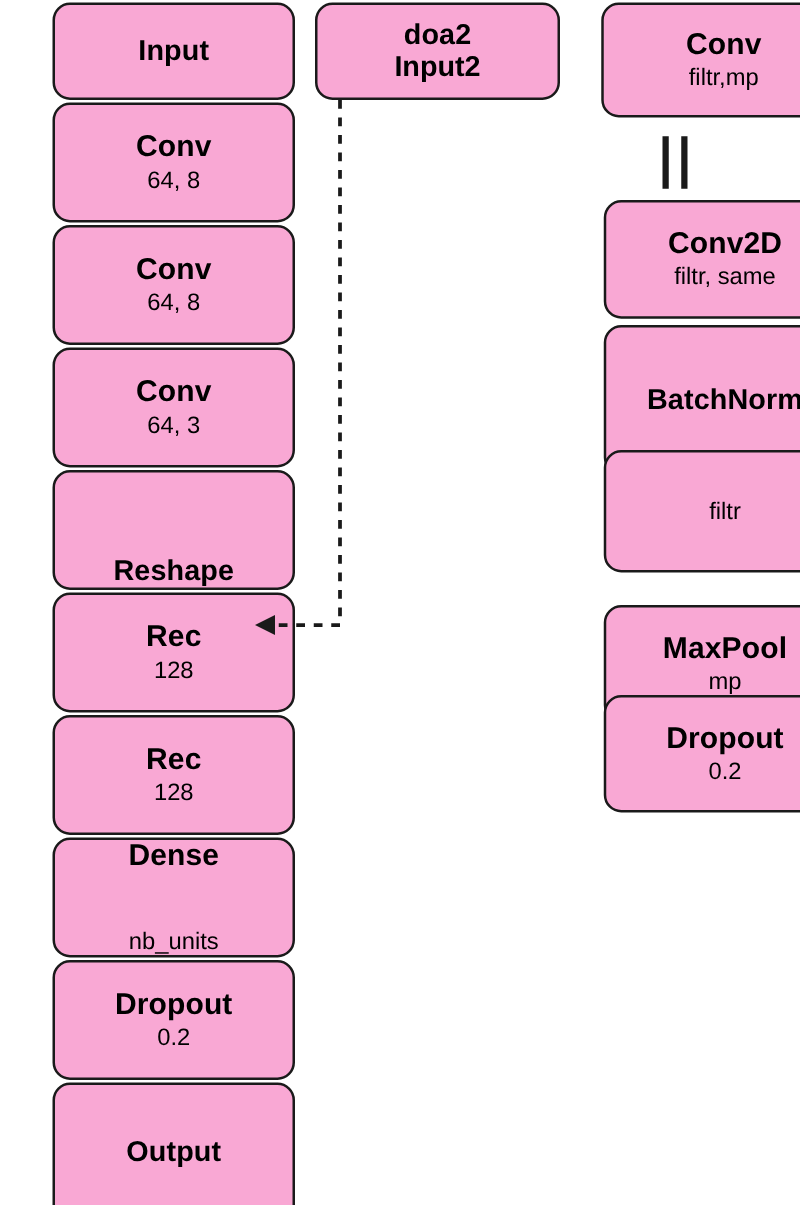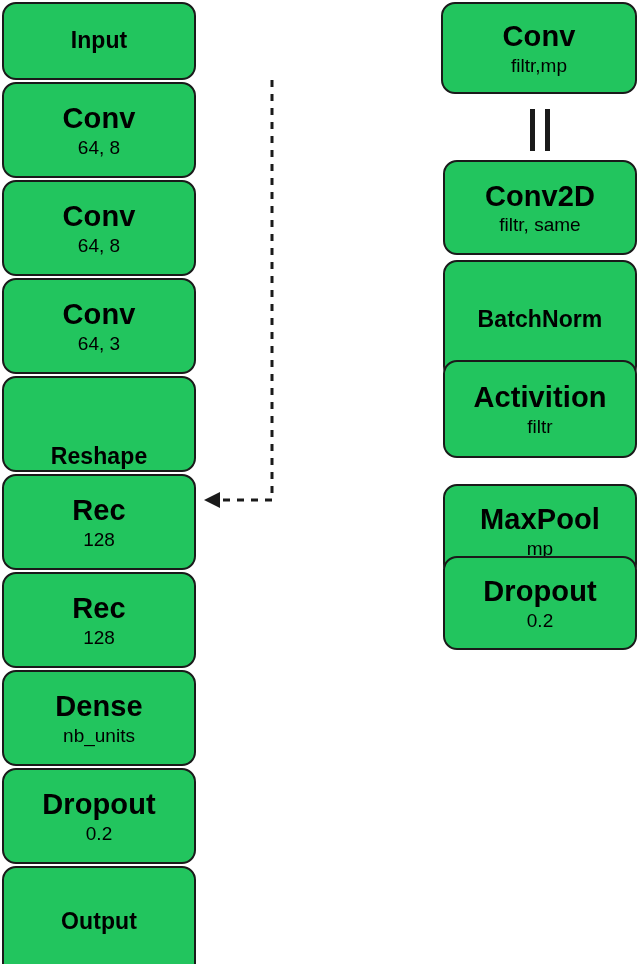--- a/index.html
+++ b/index.html
@@ -20,33 +20,34 @@
     position: absolute;
     left: 0; top: 0;
     width: 640px;
     height: 964px;
   }
 
   
   .node {
     position: absolute;
     box-sizing: border-box;
-    background: #22c55e;
+    background: #f9a8d4;
     border: 2px solid #1a1a1a;
     border-radius: 14px;
     display: flex;
     flex-direction: column;
     align-items: center;
     justify-content: center;
     text-align: center;
     line-height: 1.12;
+    margin-left: 40px;
   }
   .node .title {
     font-weight: bold;
-    font-size: 29px;
+    font-size: 24px;
     letter-spacing: 0.1px;
     white-space: nowrap;
   }
   .node .sub {
     font-weight: normal;
     font-size: 19px;
     margin-top: 2px;
     white-space: nowrap;
   }
   .node.one-line .title { font-size: 23px; }
@@ -134,36 +135,40 @@
     <div class="node" id="n5" style="top:474px; height:96px;">
       <span class="title">Rec</span>
       <span class="sub">128</span>
     </div>
 
     <div class="node" id="n6" style="top:572px; height:96px;">
       <span class="title">Rec</span>
       <span class="sub">128</span>
     </div>
 
-    <div class="node" id="n7" style="top:670px; height:96px;">
+    <div class="node" id="n7" style="top:670px; height:96px;justify-content:space-between;">
       <span class="title">Dense</span>
       <span class="sub">nb_units</span>
     </div>
 
     <div class="node" id="n8" style="top:768px; height:96px;">
       <span class="title">Dropout</span>
       <span class="sub">0.2</span>
     </div>
 
     <div class="node one-line" id="n9" style="top:866px; height:112px;">
       <span class="title">Output</span>
     </div>
 
   </div>
 
+  <div class="node" id="node-input2">
+    <span class="title">doa2</span>
+    <span class="sub">Input2</span>
+  </div>
 
   <svg id="skip-connection" viewBox="0 0 120 430" width="120" height="430">
     <path d="M 92 2 L 92 422 L 24 422" fill="none" stroke="#1a1a1a" stroke-width="3" stroke-dasharray="7 7" stroke-linecap="butt"></path>
     <polygon points="24,422 40,414 40,430" fill="#1a1a1a"></polygon>
   </svg>
 
   <div class="col-right">
 
     <div class="node" id="node-right-conv" style="top:2px; height:92px;">
       <span class="title">Conv</span>
@@ -178,21 +183,20 @@
     <div class="node" style="top:160px; height:95px;justify-content:center;">
       <span class="title">Conv2D</span>
       <span class="sub">filtr, same</span>
     </div>
 
     <div class="node one-line" style="top:260px; height:120px;">
       <span class="title">BatchNorm</span>
     </div>
 
     <div class="node" style="top:360px; height:98px;">
-      <span class="title">Activition</span>
       <span class="sub">filtr</span>
     </div>
 
     <div class="node" style="top:484px; height:94px;text-align:right;">
       <span class="title">MaxPool</span>
       <span class="sub">mp</span>
     </div>
 
     <div class="node" style="top:556px; height:94px;">
       <span class="title">Dropout</span>

